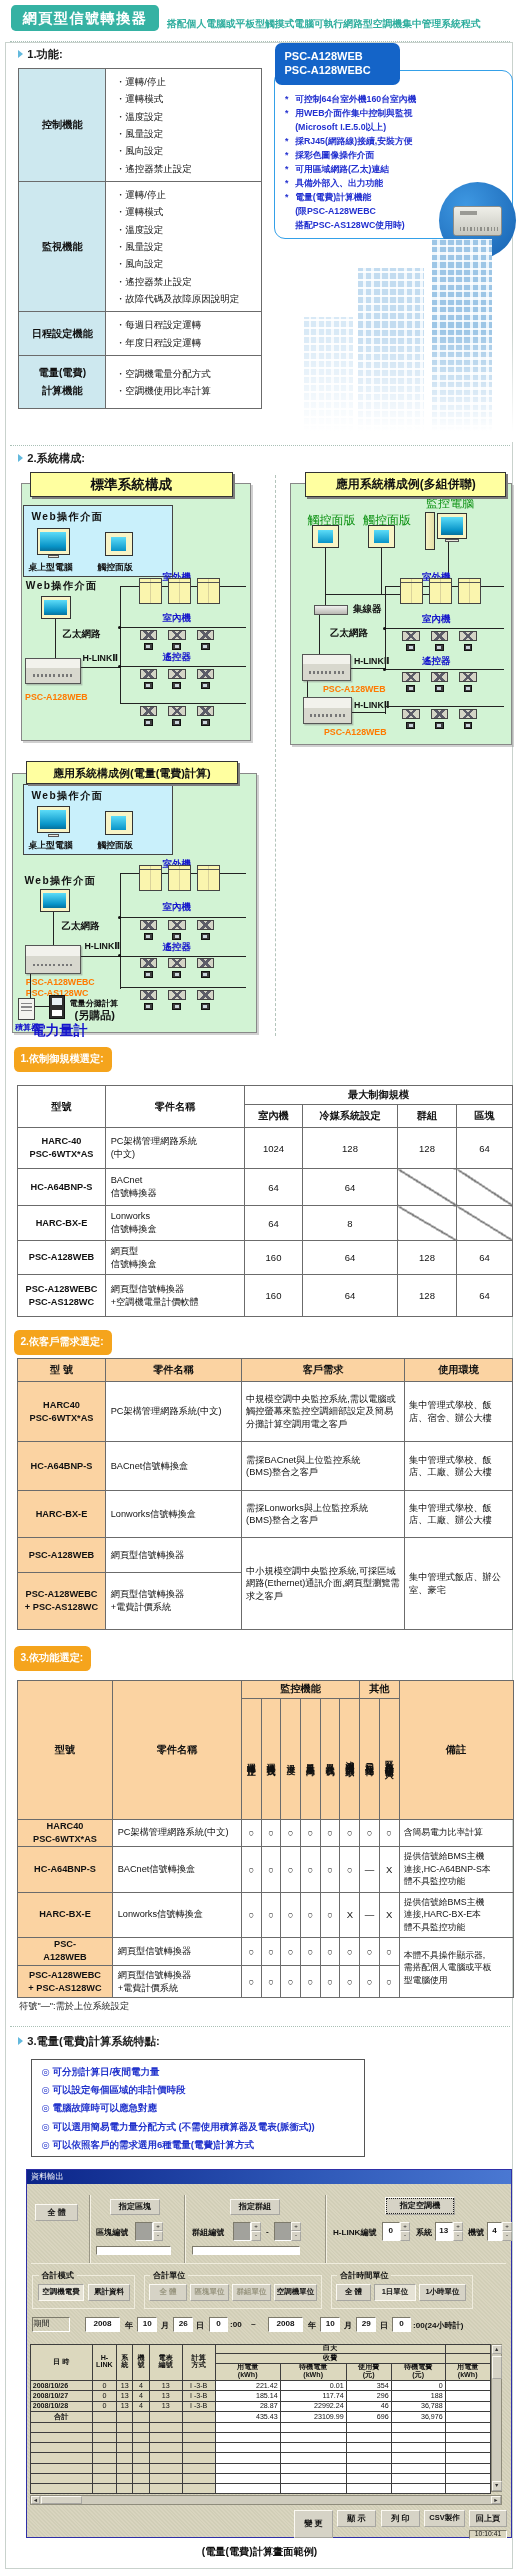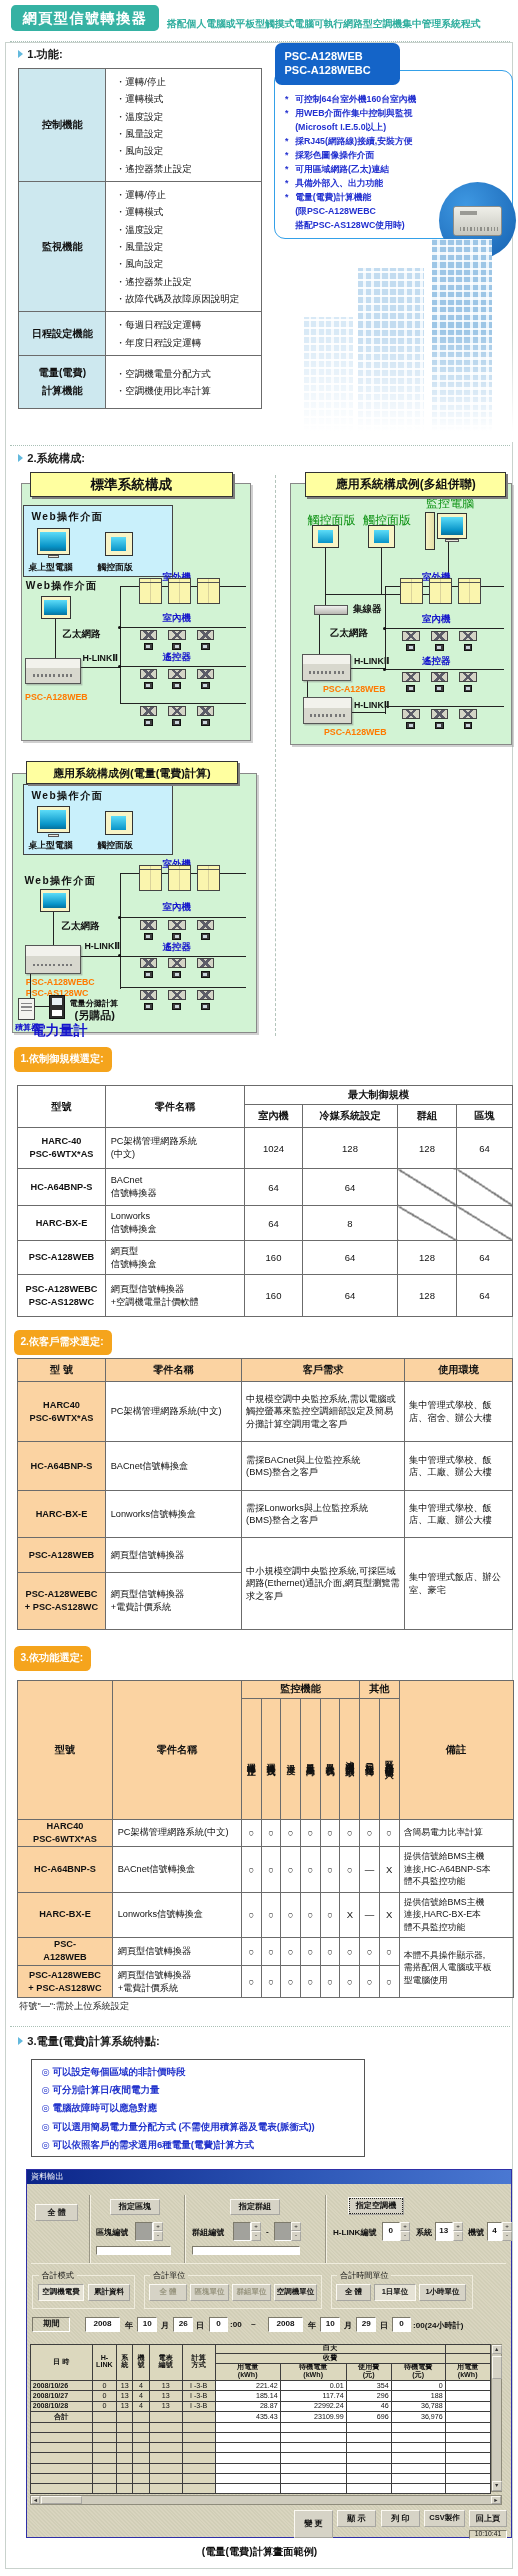--- a/index.html
+++ b/index.html
@@ -126,21 +126,21 @@
 .wbtn.focus{outline:0.7px dotted #222;outline-offset:-2.7px}
 .fld{position:absolute;background:#fff;border:1.4px solid;border-color:#7d7a6b #fff #fff #7d7a6b;
   font-size:8.1px;font-weight:bold;text-align:center;overflow:hidden}
 .fld.gray{background:#a2a29c}
 .spud{position:absolute;width:10.2px;display:flex;flex-direction:column}
 .spud .up,.spud .dn{flex:1;background:#d6d3c6;border:0.7px outset #fbf9f2;font-size:6.1px;line-height:6.1px;
   text-align:center;color:#222;cursor:default}
 .spud .up::before{content:"+"}
 .spud .dn::before{content:"-"}
 .fs{position:absolute;border:1.4px groove #efecdd}
-.fs-cap{position:absolute;top:-6.1px;left:5.4px;background:#d6d2bc;padding:0 2.7px;font-size:8.1px;font-weight:normal}
+.fs-cap{position:absolute;top:-6.1px;left:5.4px;background:#d6d2bc;padding:0 2.7px;font-size:8.1px;font-weight:bold}
 .dlbl{position:absolute;font-size:8.1px;font-weight:bold;white-space:nowrap}
 .dtable{position:absolute;border-collapse:collapse;table-layout:fixed}
 .dtable th,.dtable td{border:0.7px solid #3d3d3d;font-size:7.1px;overflow:hidden;white-space:pre-line;vertical-align:middle}
 .dtable th{background:#dcd8be;font-weight:bold;text-align:center;line-height:7.5px}
 .dtable td{background:#fff;text-align:right;padding-right:2px}
 .dtable td.lab{background:#dcd8be;text-align:left;padding-left:2px;font-weight:bold}
 .dtable td.cc{background:#dcd8be;text-align:center;padding:0}
 .sbar{position:absolute;background:#cfccbd;border:0.7px solid #8f8c7c}
 .sbtn{position:absolute;background:#d6d3c6;border:1.4px outset #fbf9f2;font-size:5.4px;line-height:6.8px;text-align:center;color:#333}
 .sthumb{position:absolute;background:#d6d3c6;border:1.4px outset #fbf9f2}
@@ -784,22 +784,22 @@
       </tr>
     </tbody>
       </table>
   </div>
   <div class="fnote" style="left:19px;top:2000px">符號"—":需於上位系統設定</div>
 
   <div class="dots" style="left:9.5px;top:2026px;width:500px"></div>
   <div class="shead" style="left:17.6px;top:2034px"><span class="mk"></span><span>3.電量(電費)計算系統特點:</span></div>
 
   <div class="fbox" style="left:31px;top:2059px;width:334px;height:98px;padding-top:2.7px">
+    <div class="fl">◎ 可分別計算日/夜間電力量</div>
     <div class="fl">◎ 可以設定每個區域的非計價時段</div>
-    <div class="fl">◎ 可分別計算日/夜間電力量</div>
     <div class="fl">◎ 電腦故障時可以應急對應</div>
     <div class="fl">◎ 可以選用簡易電力量分配方式 (不需使用積算器及電表(脈衝式))</div>
     <div class="fl">◎ 可以依照客戶的需求選用6種電量(電費)計算方式</div>
   </div>
 
   <div class="dlg" style="left:26px;top:2169px;width:486px;height:369px">
     <div class="dlg-tb"><span>資料輸出</span></div>
     <div class="dlg-c">
 
       <div class="abs" style="left:4.1px;top:9.5px;width:475px;height:71px;border-bottom:1.4px groove #efecdd"></div>
@@ -822,21 +822,21 @@
           <div class="up"></div>
           <div class="dn"></div>
         </div>
       <div class="dlbl" style="left:239px;top:43px">-</div>
       <div class="fld gray" style="left:247px;top:38px;width:17.6px;height:19px"></div>
       <div class="spud" style="left:264px;top:38px;height:19px">
           <div class="up"></div>
           <div class="dn"></div>
         </div>
       <div class="fld" style="left:165px;top:62px;width:108px;height:9.5px"></div>
-      <div class="wbtn focus" style="left:321px;top:13.6px;width:56px;height:17.6px">指定空調機</div>
+      <div class="wbtn focus" style="left:358px;top:13.6px;width:70px;height:17.6px">指定空調機</div>
       <div class="dlbl" style="left:306px;top:43px">H-LINK編號</div>
       <div class="fld" style="left:355px;top:38px;width:17.6px;height:19px;line-height:16.3px">0</div>
       <div class="spud" style="left:373px;top:38px;height:19px">
           <div class="up"></div>
           <div class="dn"></div>
         </div>
       <div class="dlbl" style="left:389px;top:43px">系統</div>
       <div class="fld" style="left:408px;top:38px;width:17.6px;height:19px;line-height:16.3px">13</div>
       <div class="spud" style="left:426px;top:38px;height:19px">
           <div class="up"></div>
@@ -861,21 +861,21 @@
       <div class="wbtn dis" style="left:163px;top:100px;width:39px;height:17.6px;font-size:7.5px">區塊單位</div>
       <div class="wbtn dis" style="left:205px;top:100px;width:39px;height:17.6px;font-size:7.5px">群組單位</div>
       <div class="wbtn" style="left:247px;top:100px;width:43px;height:17.6px;font-size:7.5px">空調機單位</div>
       <div class="fs" style="left:304px;top:91px;width:142px;height:34px">
           <div class="fs-cap">合計時間單位</div>
         </div>
       <div class="wbtn" style="left:309px;top:100px;width:35px;height:17.6px;font-size:7.5px">全 體</div>
       <div class="wbtn pressed" style="left:347px;top:100px;width:42px;height:17.6px;font-size:7.5px">1日單位</div>
       <div class="wbtn" style="left:392px;top:100px;width:47px;height:17.6px;font-size:7.5px">1小時單位</div>
 
-      <div class="abs" style="left:5.4px;top:133px;width:38px;height:15px;border:1.4px solid;border-color:#7d7a6b #fff #fff #7d7a6b;font-size:8.1px;font-weight:bold;text-align:center;line-height:12.2px">期間</div>
+      <div class="abs" style="left:5.4px;top:133px;width:38px;height:15px;border:1.4px solid;border-color:#7d7a6b #fff #fff #7d7a6b;font-size:8.1px;font-weight:normal;text-align:left;line-height:12.2px">期間</div>
       <div class="fld" style="left:58px;top:133px;width:35px;height:15px;line-height:12.2px">2008</div>
       <div class="dlbl" style="left:98px;top:136px">年</div>
       <div class="fld" style="left:110px;top:133px;width:20.3px;height:15px;line-height:12.2px">10</div>
       <div class="dlbl" style="left:134px;top:136px">月</div>
       <div class="fld" style="left:146px;top:133px;width:20.3px;height:15px;line-height:12.2px">26</div>
       <div class="dlbl" style="left:169px;top:136px">日</div>
       <div class="fld" style="left:182px;top:133px;width:19px;height:15px;line-height:12.2px">0</div>
       <div class="dlbl" style="left:203px;top:136px">:00</div>
       <div class="dlbl" style="left:224px;top:136px">~</div>
       <div class="fld" style="left:241px;top:133px;width:35px;height:15px;line-height:12.2px">2008</div>

